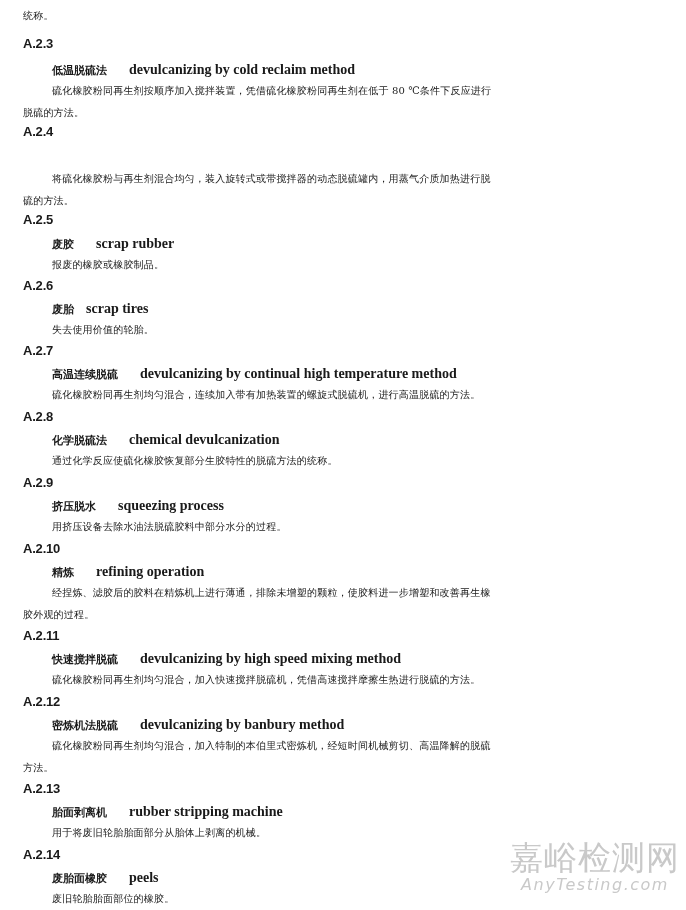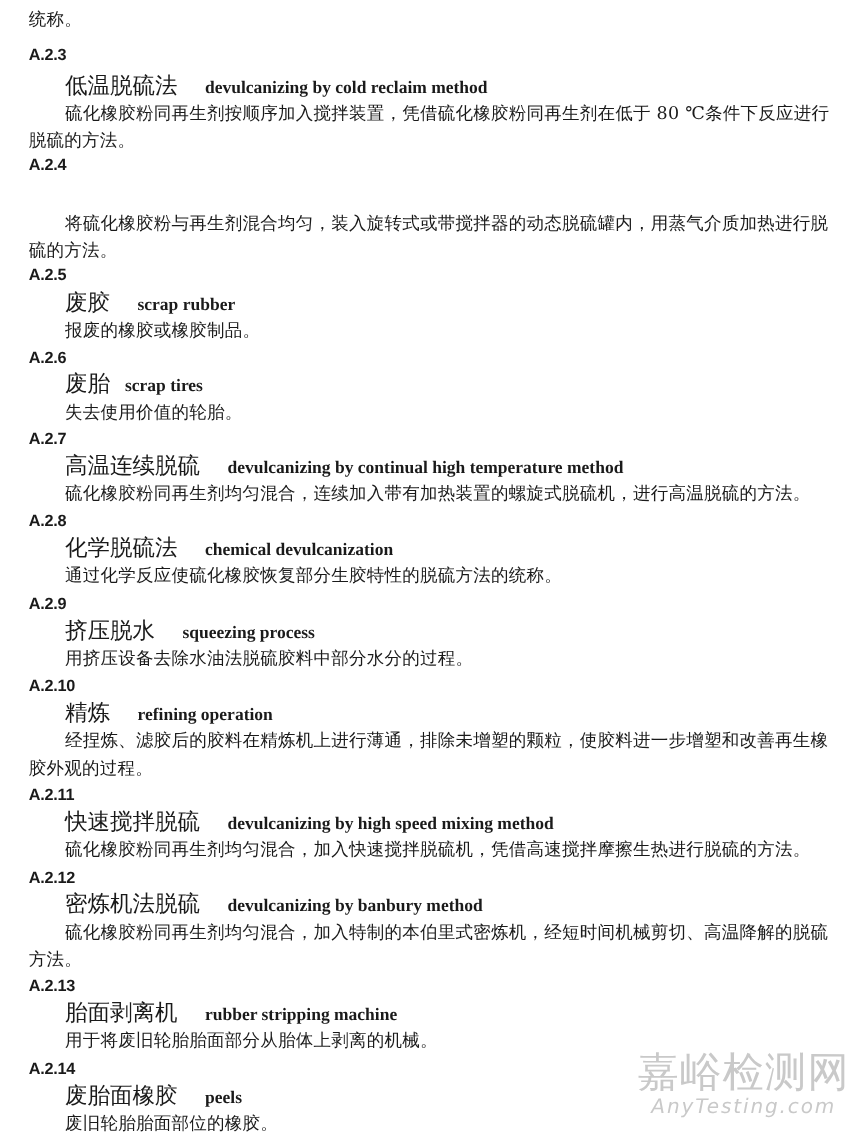--- a/index.html
+++ b/index.html
@@ -18,29 +18,29 @@
       line-height: 18px;
       white-space: nowrap;
     }
     .indent { left: 52px; }
     .clause-no {
       font-family: "Liberation Sans", "DejaVu Sans", sans-serif;
       font-weight: bold;
       font-size: 13px;
       letter-spacing: -0.2px;
     }
-    .term-zh { font-weight: normal; font-size: 18px; }
+    .term-zh { font-weight: bold; font-size: 11px; }
     .term-en {
       font-family: "Liberation Serif", "DejaVu Serif", serif;
       font-weight: bold;
       font-size: 14px;
       margin-left: 22px;
       text-align: center;
     }
-    .body-text { font-size: 14px; letter-spacing: 0.2px; }
+    .body-text { font-size: 10px; letter-spacing: 0.2px; }
     .watermark {
       position: absolute;
       right: 6px;
       bottom: 16px;
       text-align: center;
       color: #c9c9c9;
       margin-top: 11px;
     }
     .wm-zh {
       font-family: "DejaVu Sans", sans-serif;

